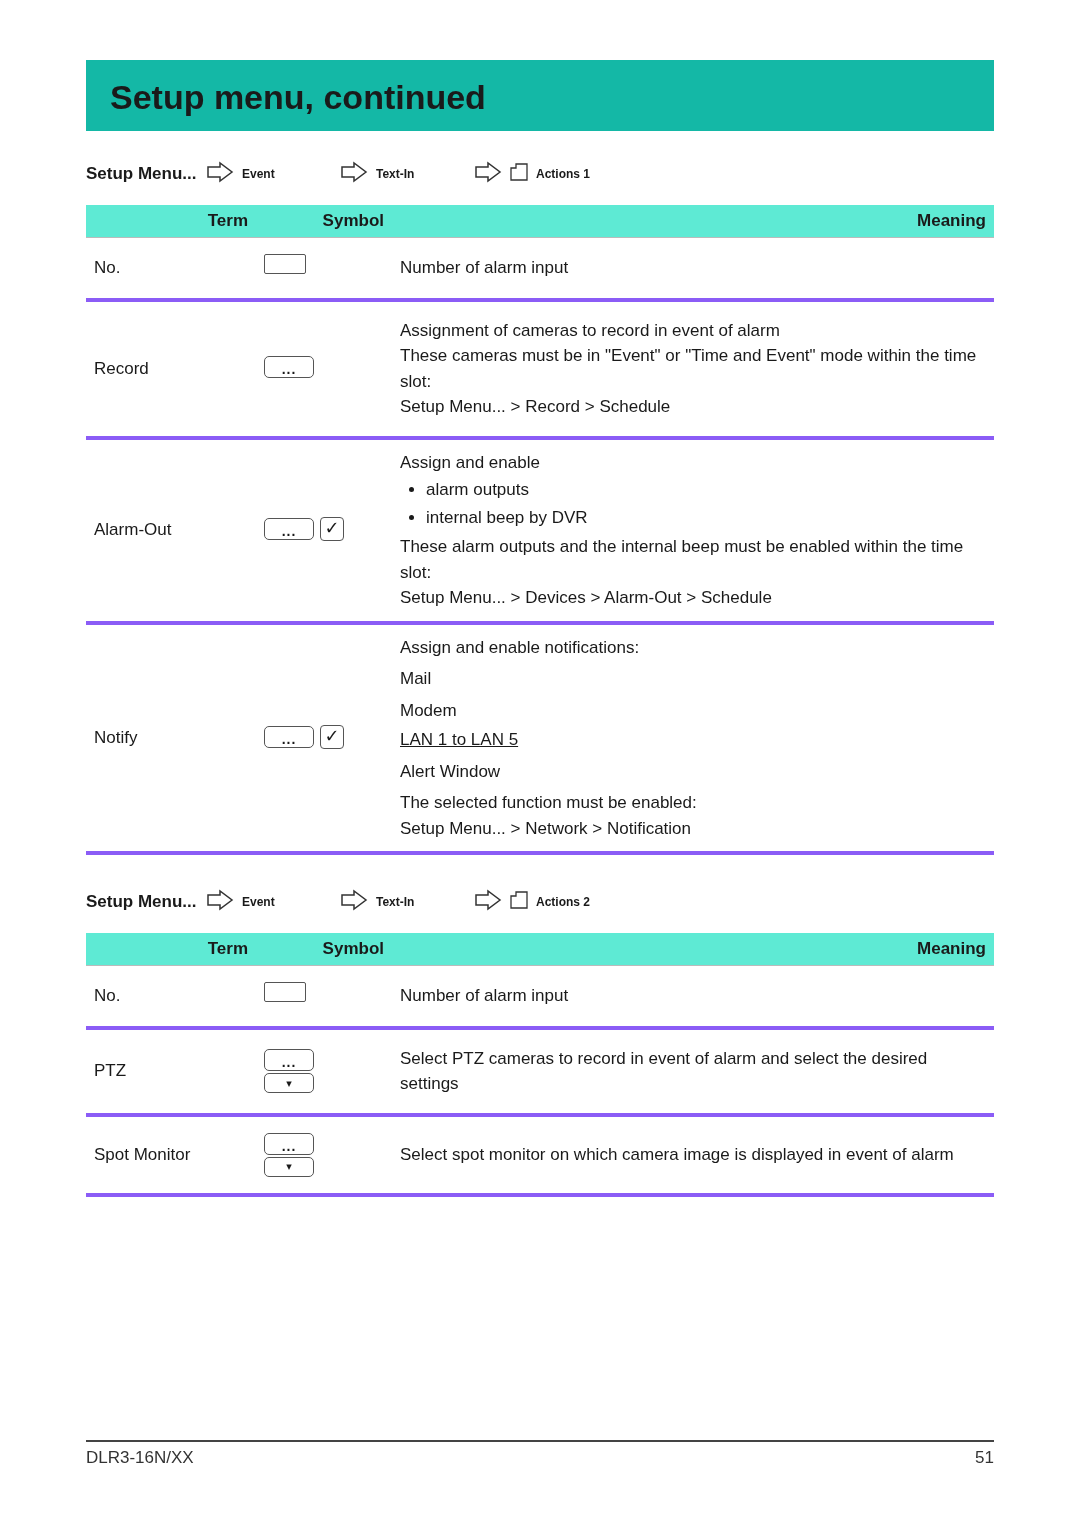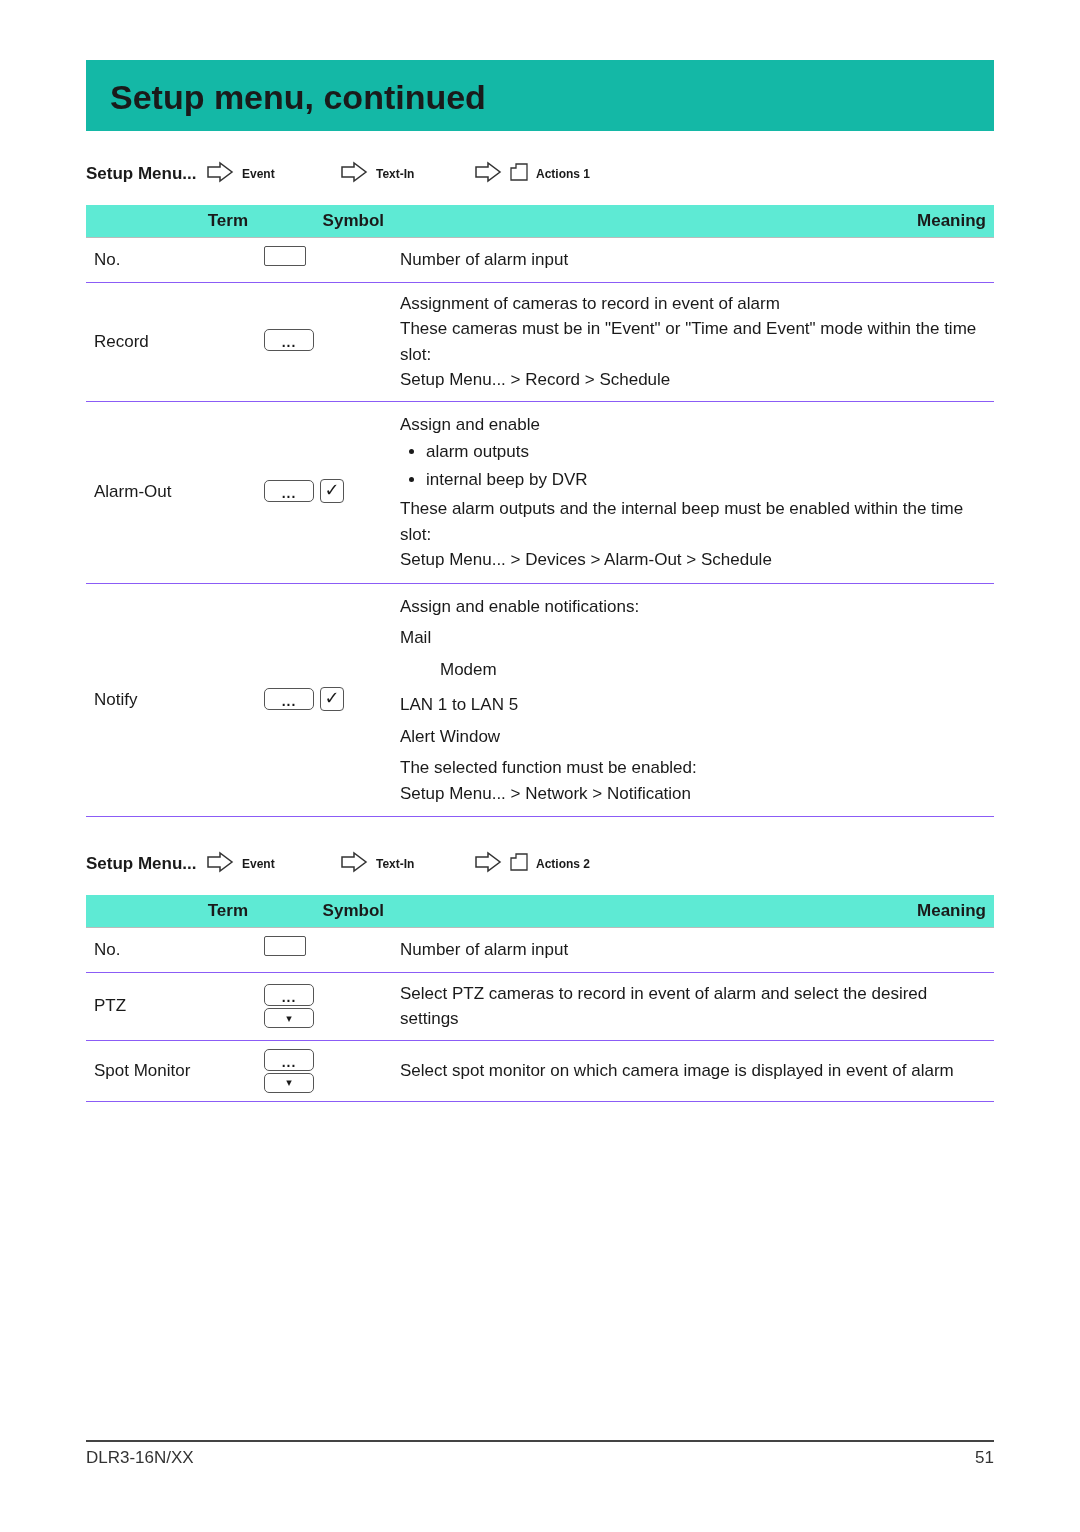--- a/index.html
+++ b/index.html
@@ -53,23 +53,23 @@
   }
   table.defs th {
     text-align: right;
     background: #5eead4;
     padding: 6px 8px;
     font-size: 17px;
     font-weight: bold;
     border-bottom: 1px solid #bbb;
   }
   table.defs td {
-    padding: 8px 8px;
+    padding: 16px 8px;
     vertical-align: middle;
-    border-bottom: 1px solid #8b5cf6;
+    border-bottom: 4px solid #8b5cf6;
     line-height: 1.5;
   }
   .col-term { width: 170px; }
   .col-symbol { width: 136px; text-align:left; }
   .col-meaning { }
 
   .sym-group {
     display: inline-flex;
     align-items: center;
     gap: 6px;
@@ -229,22 +229,22 @@
         <td>Notify</td>
         <td>
           <span class="sym-group">
             <span class="sym-ellipsis">...</span>
             <span class="sym-check">✓</span>
           </span>
         </td>
         <td style="padding-top:10px; padding-bottom:10px;">
           <div>Assign and enable notifications:</div>
           <div style="margin-top:6px;">Mail</div>
-          <div style="margin-top:6px;margin-left:40px;">Modem</div>
-          <div style="margin-top:10px;">LAN 1 to LAN 5</div>
+          <div style="margin-top:6px;">Modem</div>
+          <div style="margin-top:4px;text-decoration:underline;">LAN 1 to LAN 5</div>
           <div style="margin-top:6px;">Alert Window</div>
           <div style="margin-top:6px;">The selected function must be enabled:</div>
           <div>Setup Menu... &gt; Network &gt; Notification</div>
         </td>
       </tr>
     </tbody>
   </table>
 
   <div class="breadcrumb">
     <span class="bc-label">Setup Menu...</span>

